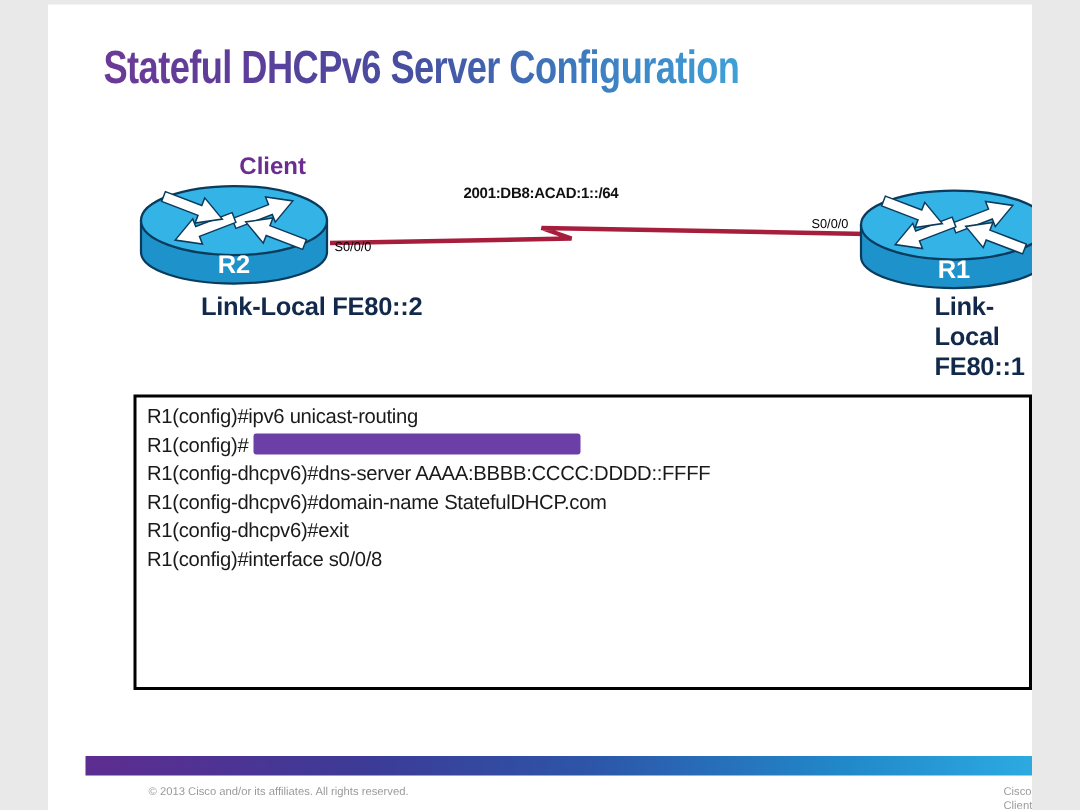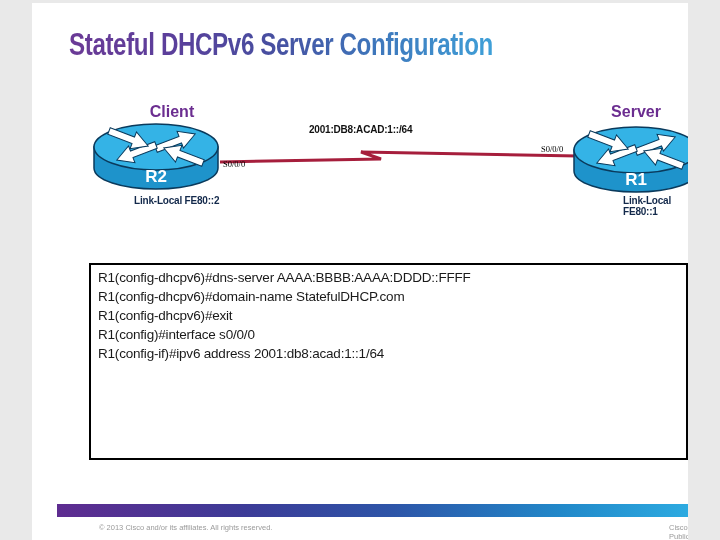--- a/index.html
+++ b/index.html
@@ -11,22 +11,22 @@
   .title {
     position:absolute; left:37px; top:24px;
     font-size:31px; font-weight:bold; letter-spacing:-0.5px; white-space:nowrap;
     transform:scaleX(0.78); transform-origin:left top;
     color:#4C55A5;
     background:linear-gradient(90deg,#6b3a96 0%, #5a3f9b 25%, #474fa0 48%, #3e76bb 72%, #3fa0d8 100%);
     -webkit-background-clip:text; background-clip:text; -webkit-text-fill-color:transparent;
   }
   .node-label { position:absolute; width:128px; text-align:center; font-size:16px; font-weight:bold; color:#6B2D90; }
   .network-label { position:absolute; left:277px; top:121px; font-size:10px; font-weight:bold; color:#111; letter-spacing:-0.2px; }
-  .iface { position:absolute; font-size:8.5px; color:#000;font-family:Liberation Serif, serif; }
-  .link-local { position:absolute; font-size:10px; font-weight:bold; color:#13294B; letter-spacing:-0.2px;padding-left:44px; }
+  .iface { position:absolute; font-size:8.5px; color:#000; }
+  .link-local { position:absolute; font-size:17px; font-weight:bold; color:#13294B; letter-spacing:-0.2px;padding-left:44px; }
   .link-layer { position:absolute; left:0; top:0; width:720px; height:540px; pointer-events:none; }
   .router { position:absolute; width:128px; height:70px; }
   .config-box {
     position:absolute; left:57px; top:260px; width:588px; height:190px;
     border:2px solid #000; padding:3px 0 0 7px;
     font-size:13.5px; line-height:19.1px; color:#1a1a1a; letter-spacing:-0.2px;
     overflow:hidden;
   }
   .redaction {
     display:inline-block; width:218px; height:14px; margin-left:3px;
@@ -40,22 +40,21 @@
   .footer-class { position:absolute; left:637px; top:520px; font-size:7.5px; color:#9A9A9A; }
   .page-num     { position:absolute; left:690px; top:519px; font-size:8px;   color:#8A8A8A; }
 </style>
 </head>
 <body>
 
 <div class="slide">
 
   <div class="title">Stateful DHCPv6 Server Configuration</div>
 
-  <div class="node-label" style="left:76px; top:100px;">Client</div>
-  <div class="node-label" style="left:540px; top:100px;">Server</div>
+  <div class="node-label" style="left:44px; top:100px;text-align:right;">Client</div>
 
   <div class="network-label">2001:DB8:ACAD:1::/64</div>
 
   <svg class="link-layer" viewBox="0 0 720 540">
     <path d="M188,159 L349,156 L329,149 L546,153" fill="none" stroke="#A61E3C" stroke-width="3" stroke-linejoin="miter"></path>
   </svg>
 
   <div class="iface" style="left:191px; top:156px;">S0/0/0</div>
   <div class="iface" style="left:509px; top:141px;">S0/0/0</div>
 
@@ -80,25 +79,26 @@
       <path d="M0,-3.5 L26,-3.5 L26,-9 L42,0 L26,9 L26,3.5 L0,3.5 Z" transform="translate(17,10) rotate(21)"></path>
       <path d="M0,-3.5 L26,-3.5 L26,-9 L42,0 L26,9 L26,3.5 L0,3.5 Z" transform="translate(111,42) rotate(201)"></path>
     </g>
     <text x="64" y="61" text-anchor="middle" font-size="17" font-weight="bold" fill="#ffffff">R1</text>
   </svg>
 
   <div class="link-local" style="left:58px; top:192px;">Link-Local FE80::2</div>
   <div class="link-local" style="left:547px; top:192px;">Link-Local FE80::1</div>
 
   <div class="config-box">
-      <div><span>R1(config-dhcpv6)#dns-server AAAA:BBBB:AAAA:DDDD::FFFF</span></div>
+      <div><span>R1(config)#ipv6 unicast-routing</span></div>
+      <div><span>R1(config)#</span><span class="redaction"></span></div>
+      <div><span>R1(config-dhcpv6)#dns-server AAAA:BBBB:CCCC:DDDD::FFFF</span></div>
       <div><span>R1(config-dhcpv6)#domain-name StatefulDHCP.com</span></div>
       <div><span>R1(config-dhcpv6)#exit</span></div>
-      <div><span>R1(config)#interface s0/0/0</span></div>
-      <div><span>R1(config-if)#ipv6 address 2001:db8:acad:1::1/64</span></div>
+      <div><span>R1(config)#interface s0/0/8</span></div>
     </div>
 
   <div class="footer-bar"></div>
   <div class="footer-copy">© 2013 Cisco and/or its affiliates. All rights reserved.</div>
-  <div class="footer-class">Cisco Public</div>
+  <div class="footer-class">Cisco Client</div>
   <div class="page-num">8</div>
 
 </div>
 
 </body></html>

